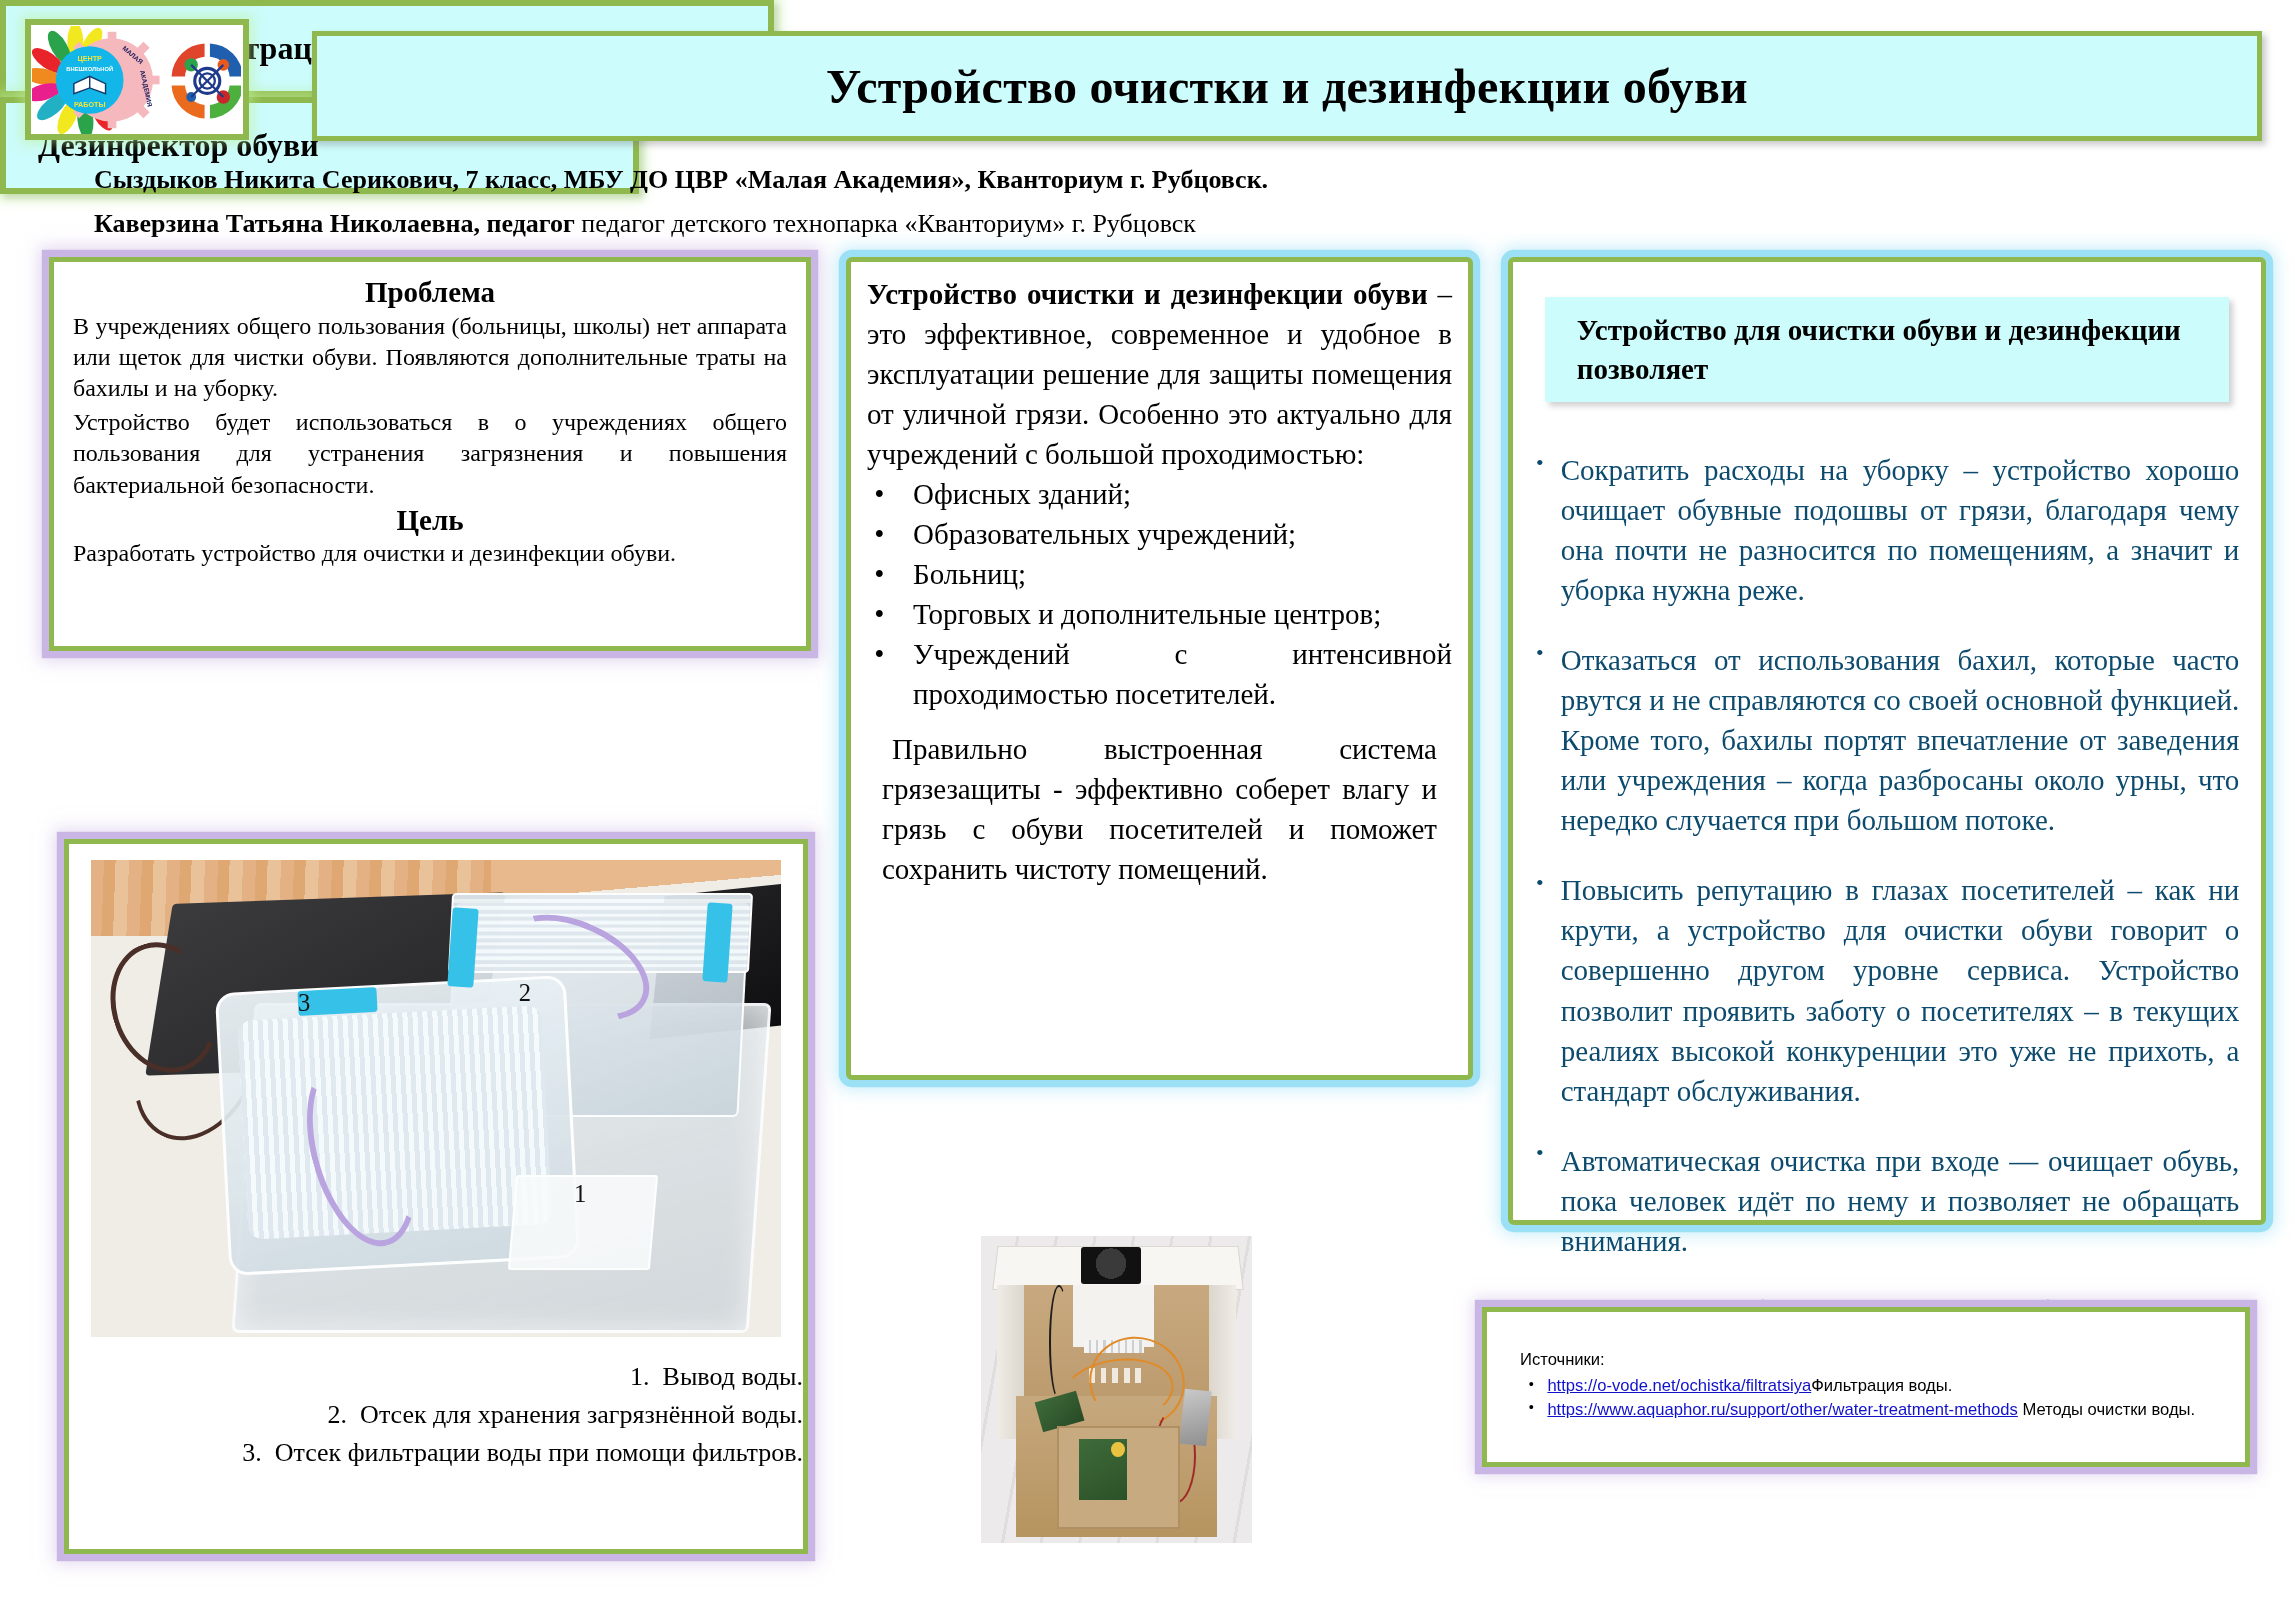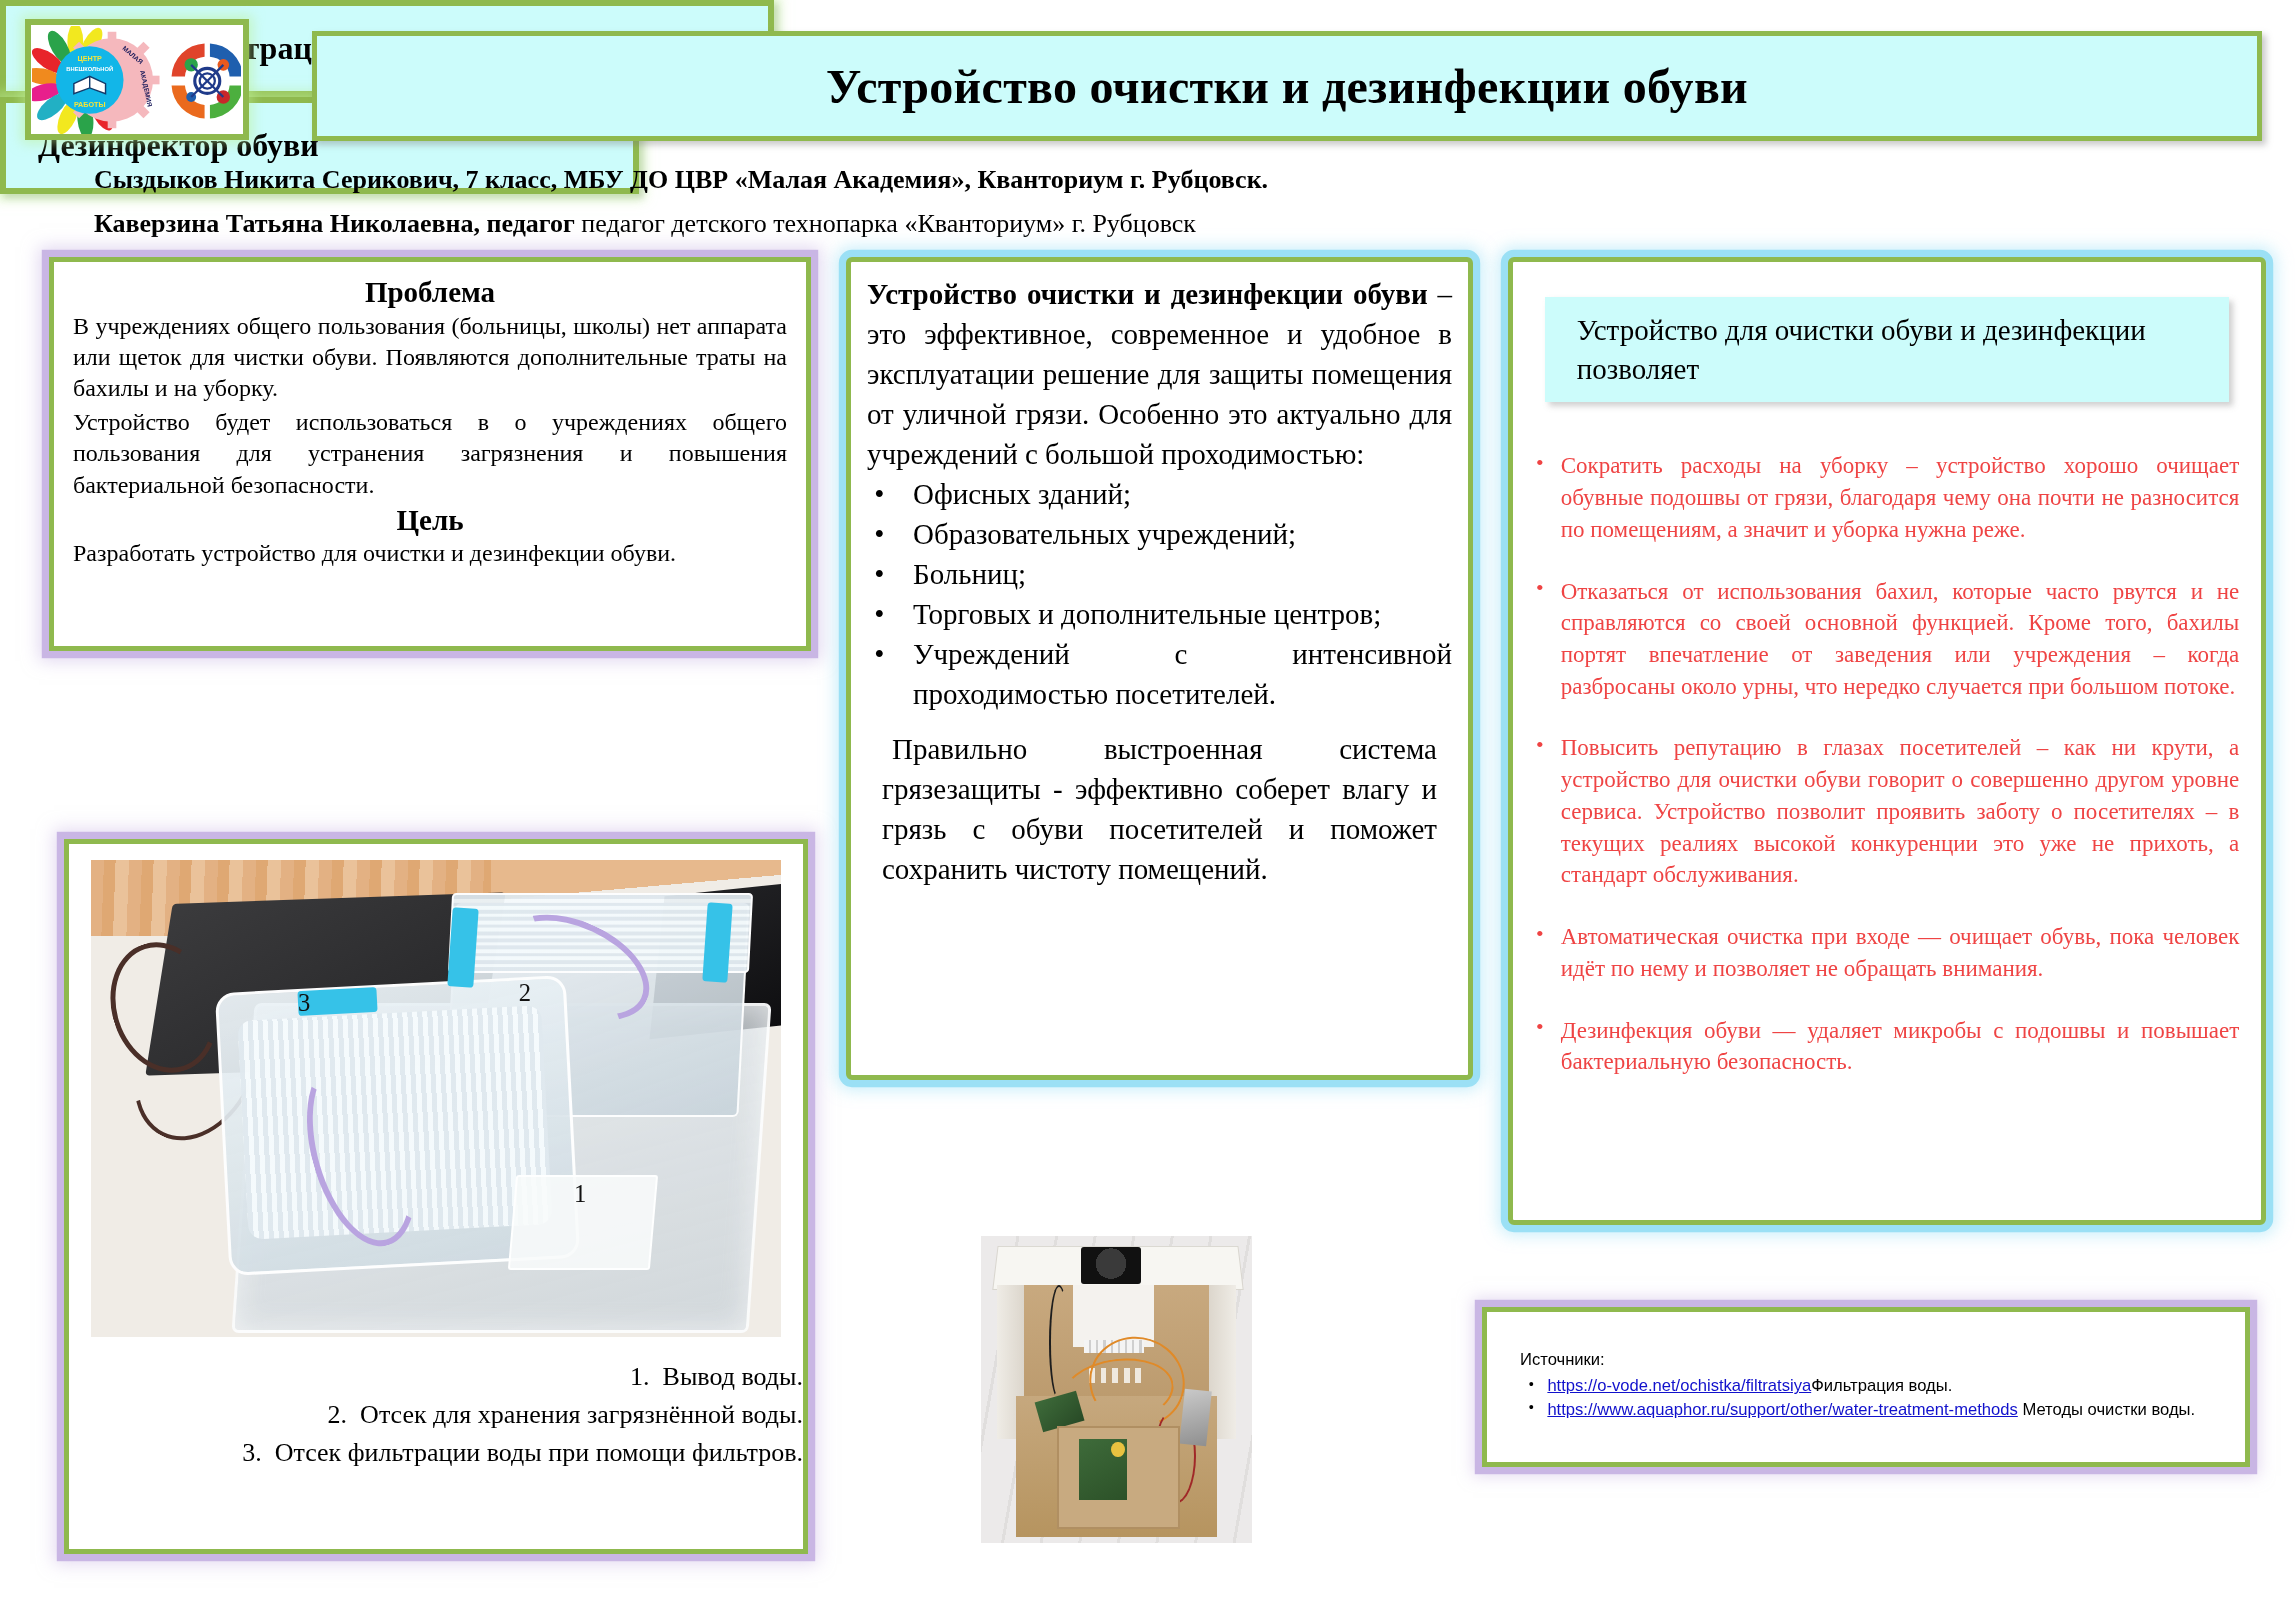--- a/index.html
+++ b/index.html
@@ -111,21 +111,21 @@
   #panel-right {
     left: 1508px; top: 257px; width: 758px; height: 968px;
     padding: 19px 21.7px 7.2px 21.7px;
   }
   #right-title {
     background: #CCFCFB;
     margin: 16px 10px 0 10px;
     padding: 14.4px 13px 14.4px 32px;
     box-shadow: 3.6px 3.6px 5.8px rgba(120,120,120,0.35);
   }
-  #right-title .t { font-weight: normal; font-size: 29px; line-height: 1.32; color:#000; }
+  #right-title .t { font-weight: bold; font-size: 29px; line-height: 1.32; color:#000; }
 
   #panel-sources {
     left: 1482px; top: 1307px; width: 768px; height: 160px;
     border: 5.8px solid #8FB94E;
     box-shadow: 0 0 0 7.2px #C9B6E4, 0 0 14.4px 8.7px rgba(201,182,228,0.5);
     padding: 38px 29px 0 33px;
   }
 
   
   .sec-head {
@@ -173,23 +173,23 @@
     text-align: justify;
     font-size: 29px;
     line-height: 1.38;
     color:#000;
     margin: 15px;
     text-indent: 10px;
   }
 
   ul.right-list { list-style:none; margin: 48px 0 0 0; padding: 0; }
   ul.right-list li {
-    font-size: 23px;
+    font-size: 29px;
     line-height: 1.38;
-    color:#ef4444;
+    color:#0c4a6e;
     text-align: justify;
     position: relative;
     padding-left: 26px;
     margin-bottom: 30px;
   }
   ul.right-list li:before {
     content: "\2022";
     position: absolute;
     left: 1.4px; top: -1.4px;
     font-size: 21.7px;

